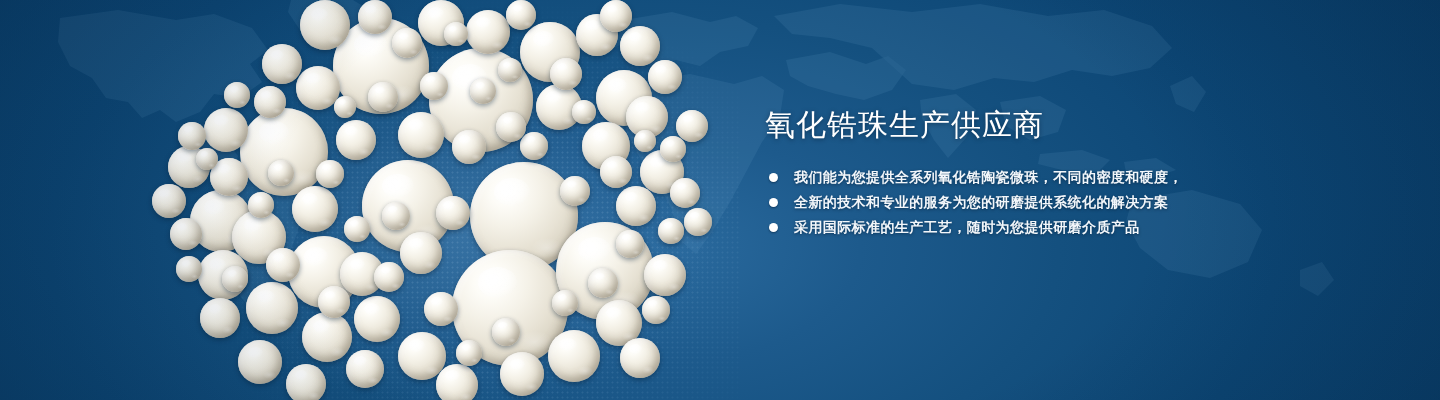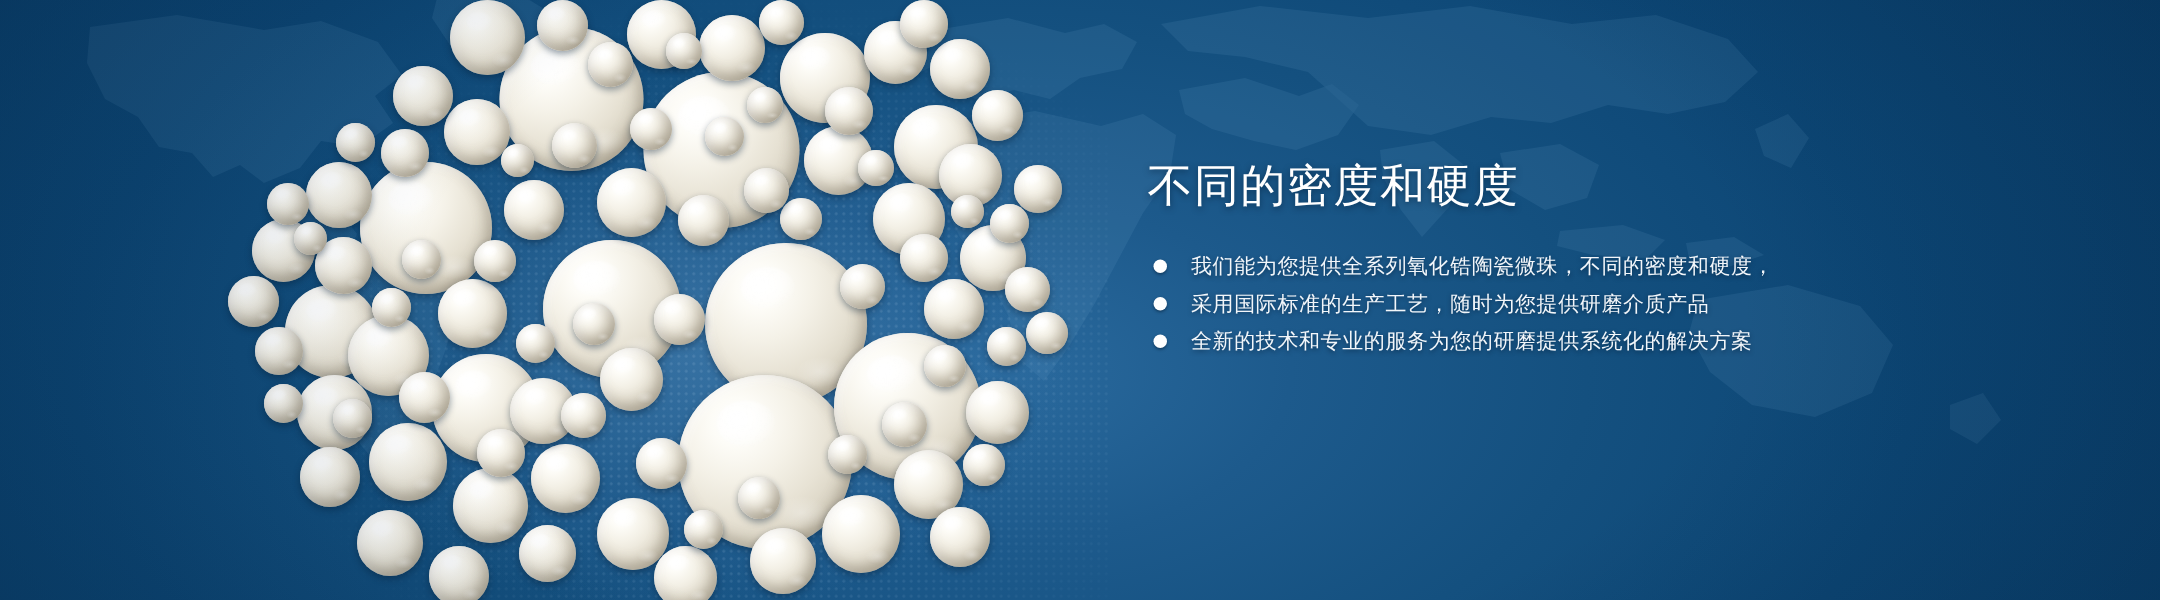--- a/index.html
+++ b/index.html
@@ -127,20 +127,21 @@
   }
   .bullet{
     position:relative;
     padding-left:29px;
     color:#f2f6fa;
     font-size:14px;
     line-height:23px;
     letter-spacing:.4px;
     text-shadow:0 1px 3px rgba(2,24,46,.55);
     margin-bottom:2px;
+    font-weight:bold;
   }
   .bullet .dot{
     position:absolute;
     left:4px; top:7px;
     width:9px; height:9px;
     border-radius:50%;
     background:#ffffff;
     box-shadow:0 1px 2px rgba(2,24,46,.5);
   }
   .bullet .line2{ display:block; }
@@ -301,35 +302,35 @@
     <div class="bead" style="left:334px;top:96px;width:22px;height:22px;"></div>
     <div class="bead" style="left:196px;top:148px;width:22px;height:22px;"></div>
     <div class="bead" style="left:176px;top:256px;width:26px;height:26px;"></div>
     <div class="bead" style="left:222px;top:266px;width:26px;height:26px;"></div>
   </div>
 
   <div class="bg-vignette"></div>
 
   <div class="copy">
 
-    <div class="headline">不同的密度和硬度</div>
+    <div class="headline">氧化锆珠生产供应商</div>
 
     <ul class="bullets">
 
       <li class="bullet">
         <span class="dot"></span>
         <span>我们能为您提供全系列氧化锆陶瓷微珠，不同的密度和硬度，</span>
       </li>
 
       <li class="bullet">
         <span class="dot"></span>
+        <span>全新的技术和专业的服务为您的研磨提供系统化的解决方案</span>
+      </li>
+
+      <li class="bullet">
+        <span class="dot"></span>
         <span>采用国际标准的生产工艺，随时为您提供研磨介质产品</span>
       </li>
 
-      <li class="bullet">
-        <span class="dot"></span>
-        <span>全新的技术和专业的服务为您的研磨提供系统化的解决方案</span>
-      </li>
-
     </ul>
   </div>
 
 </div>
 
 </body></html>

